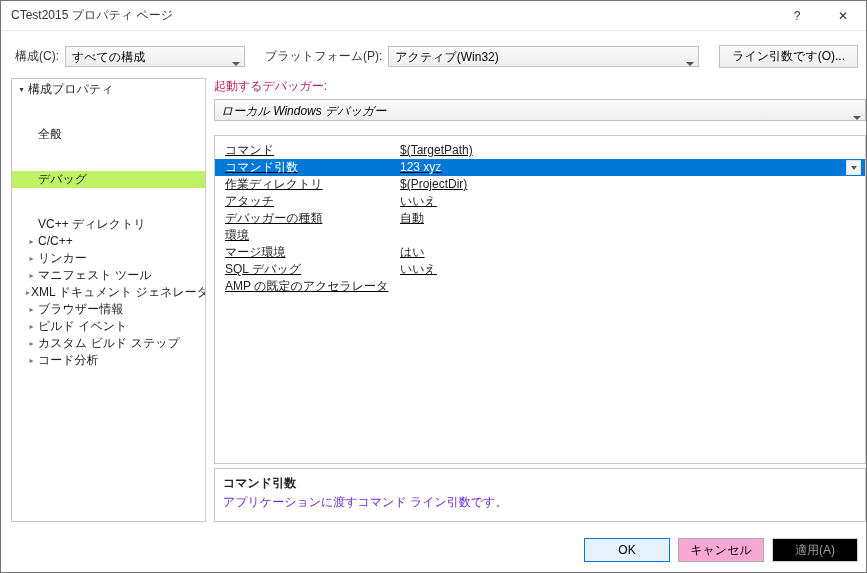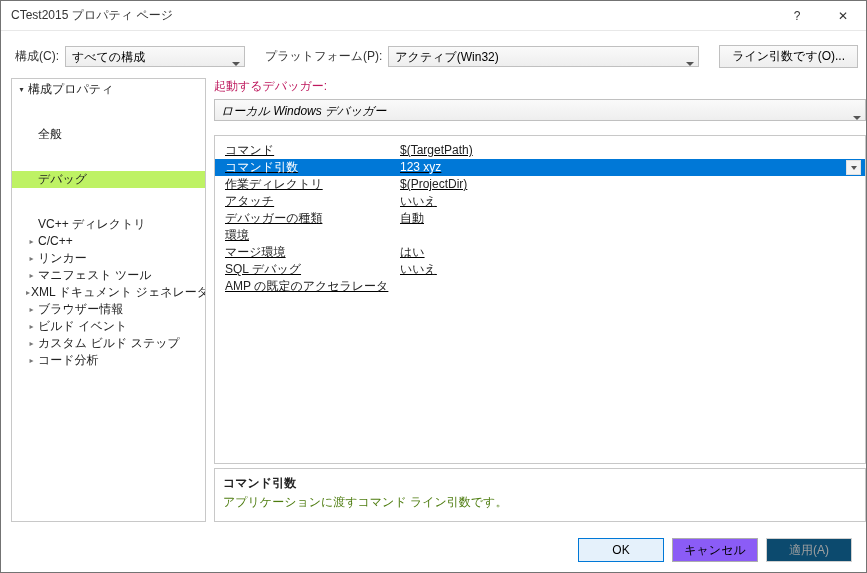--- a/index.html
+++ b/index.html
@@ -118,34 +118,34 @@
   }
 
   .desc {
     border: 1px solid #c8c8c8;
     border-top: 1px solid #c8c8c8;
     margin-top: 4px;
     padding: 6px 8px 10px 8px;
     min-height: 46px;
   }
   .desc .h { font-weight: bold; color:#222; margin-bottom: 2px; }
-  .desc .t { color:#4d7c0f; }
+  .desc .t { color:#6d28d9; }
 
   .footer {
     display: flex; justify-content: flex-end; gap: 8px;
-    padding: 8px 14px 10px 0;
+    padding: 8px 8px 10px 0;
   }
   .btn2 {
     width: 86px; height: 24px;
     border: 1px solid #adadad;
-    background: #8b5cf6;
+    background: #f9a8d4;
     display: flex; align-items: center; justify-content: center;
   }
   .btn2.default { border-color: #0078d7; background: #e5f1fb; }
-  .btn2.disabled { color: #a0a0a0; border-color:#d0d0d0; background:#0c4a6e; }
+  .btn2.disabled { color: #a0a0a0; border-color:#d0d0d0; background:#000000; }
 </style>
 </head>
 <body>
 
 <div class="window">
 
   <div class="titlebar">
     <span class="title">CTest2015 プロパティ ページ</span>
     <div class="btn">
         <span>?</span>

